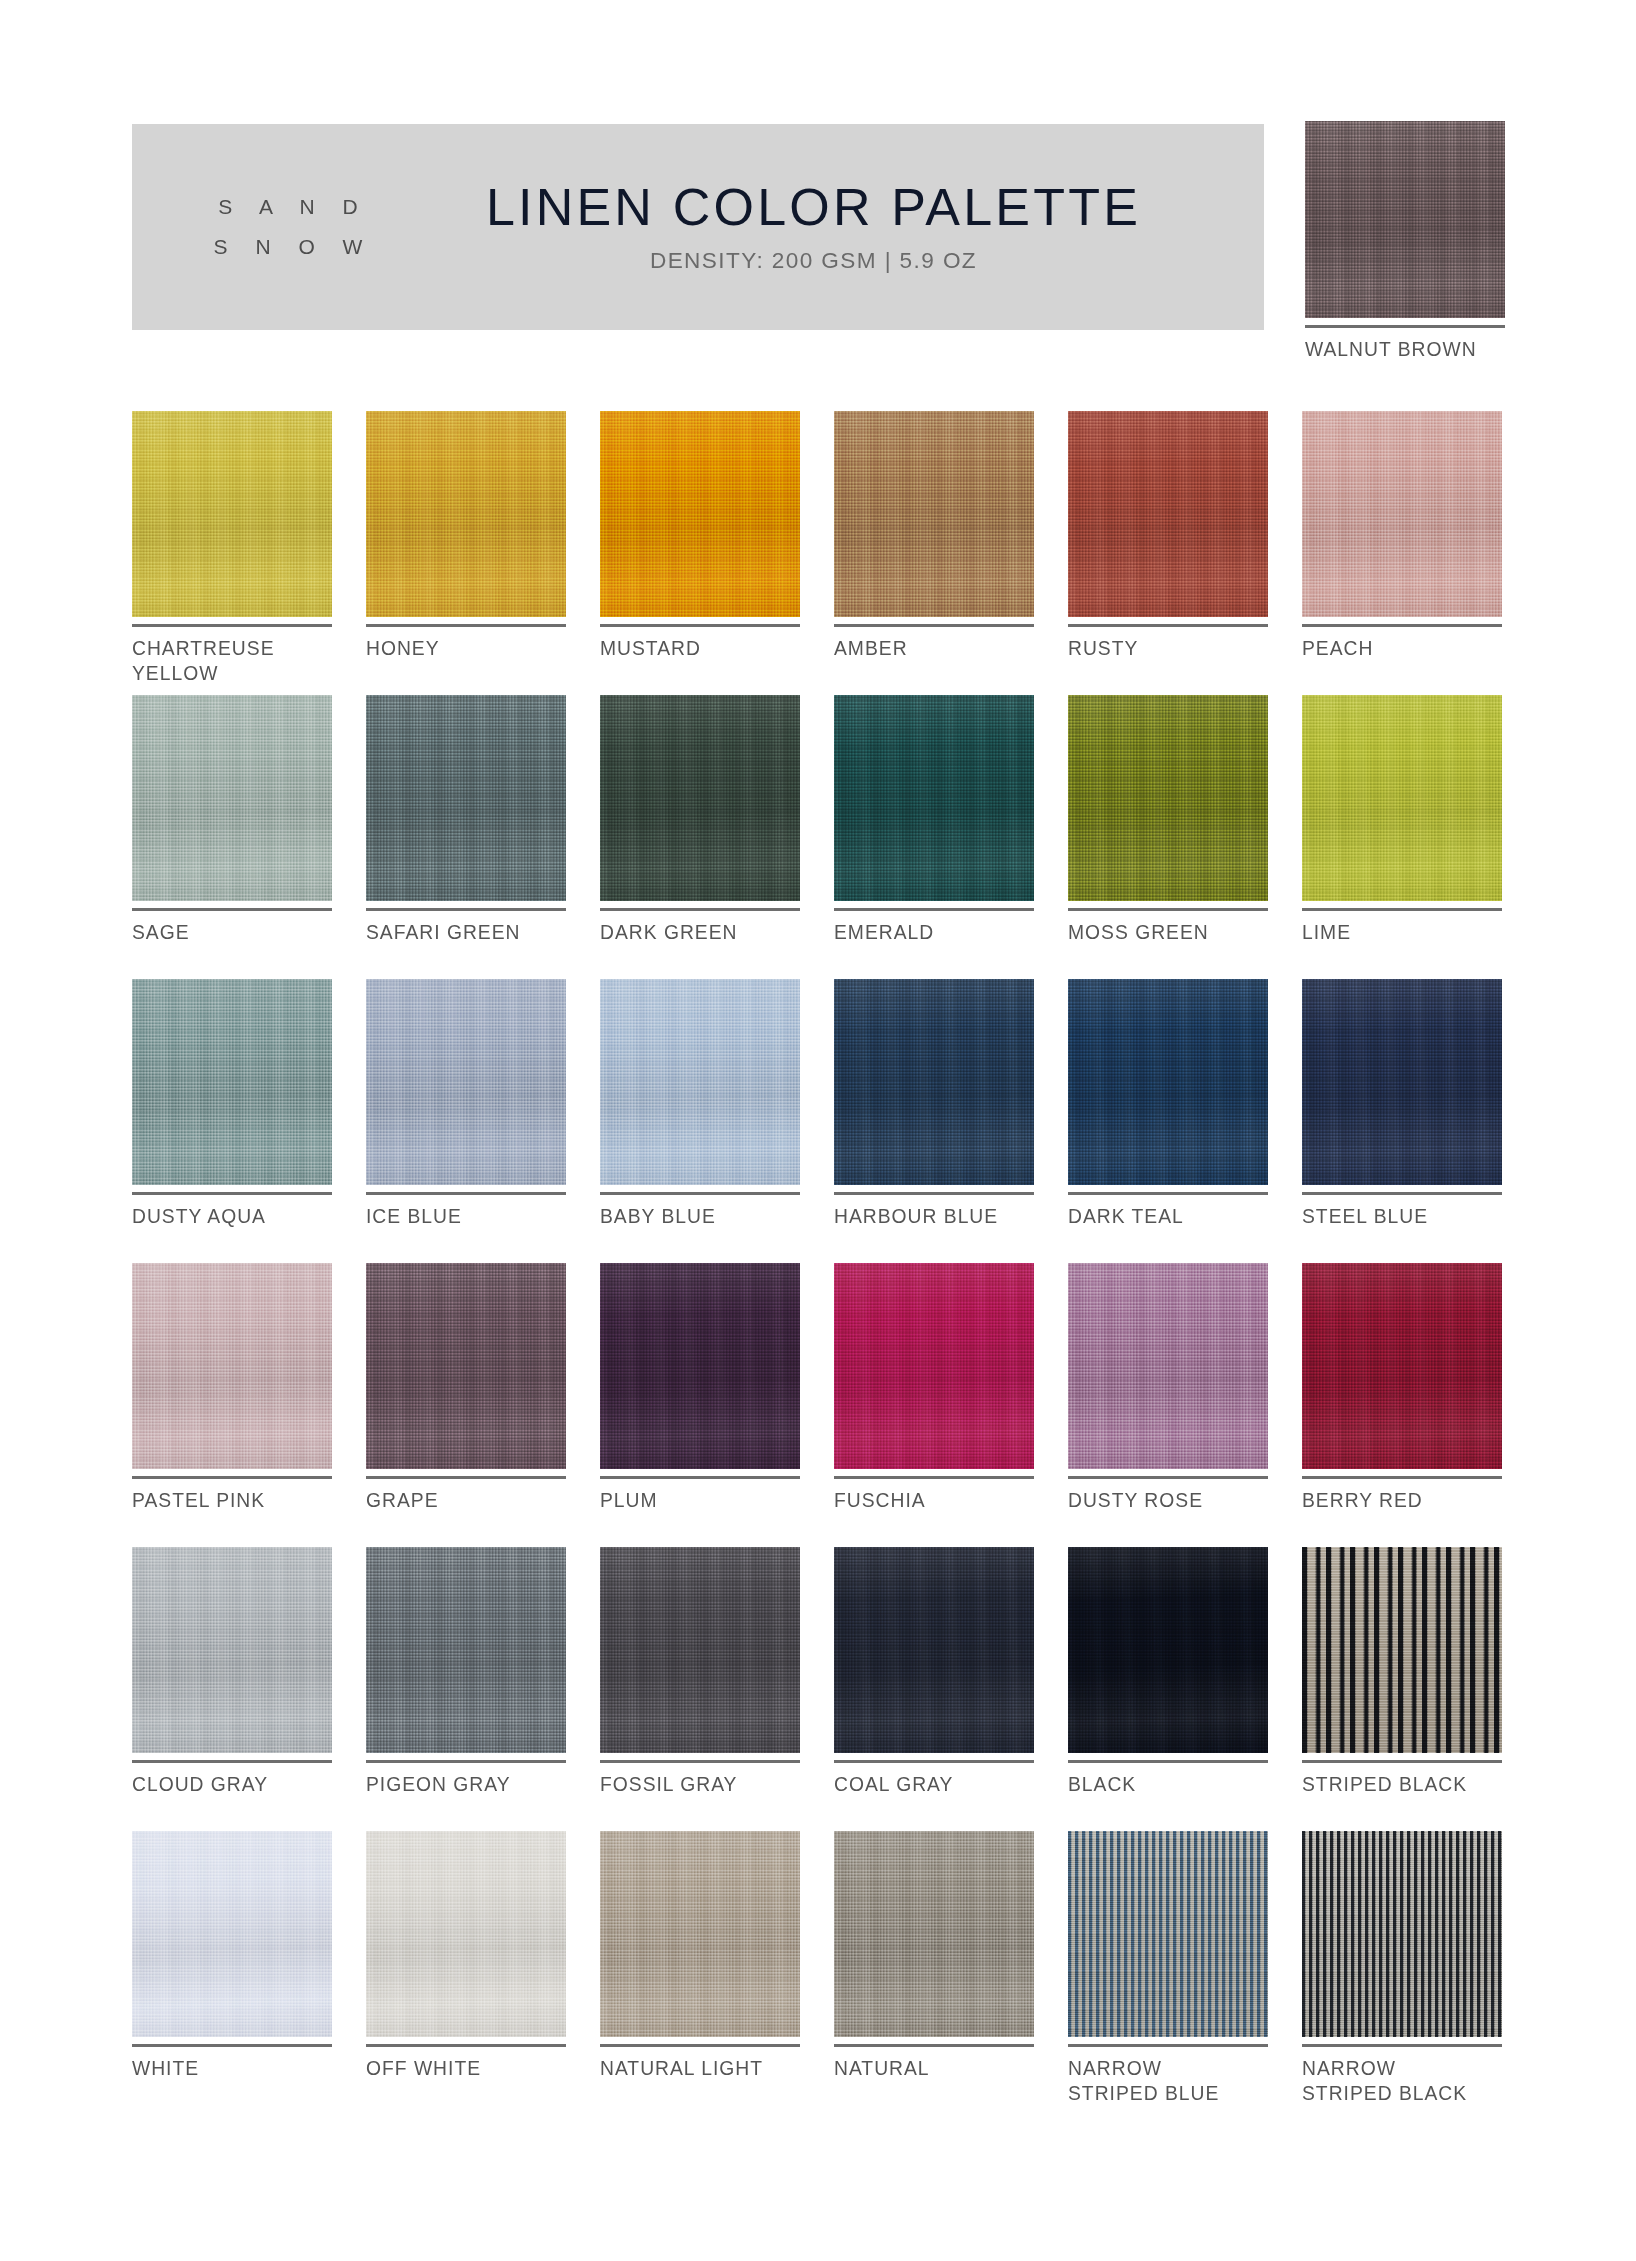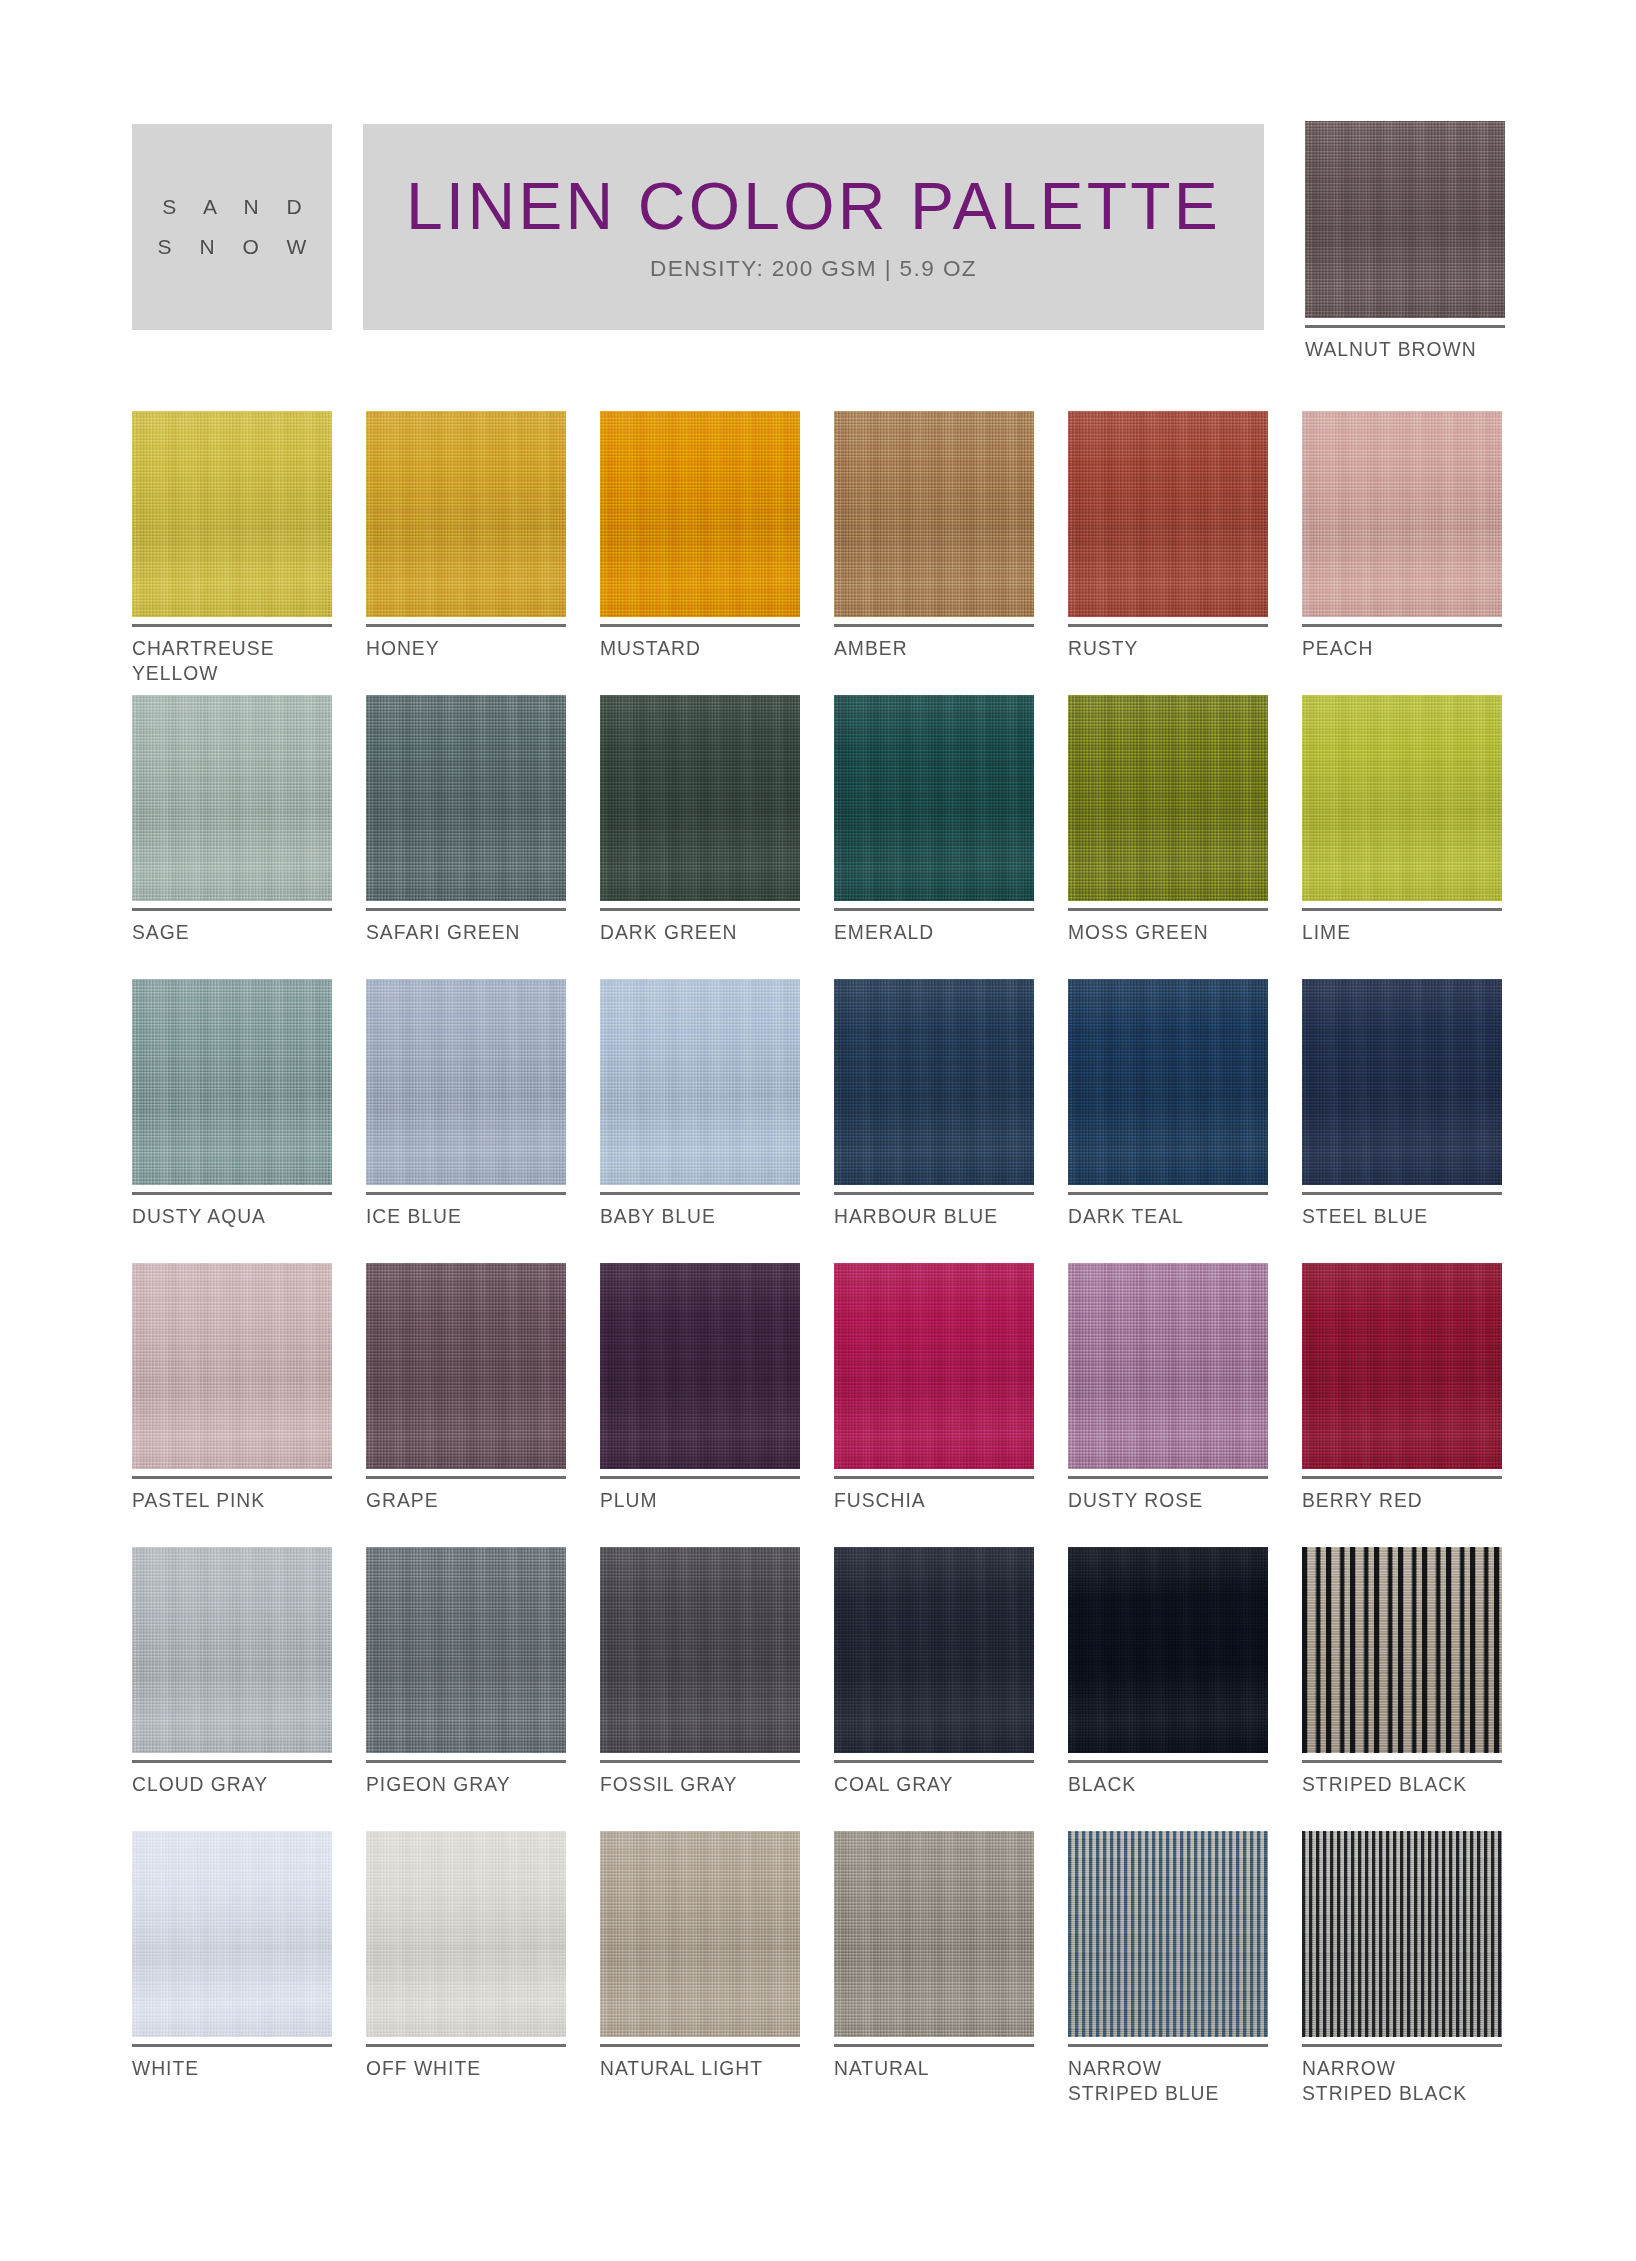--- a/index.html
+++ b/index.html
@@ -30,27 +30,28 @@
     left: 132px;
     top: 124px;
     width: 1376px;
     height: 206px;
   }
 
   .logo-block {
     position: absolute;
     left: 0;
     top: 0;
-    width: 200px;
+    width: 216px;
     height: 206px;
     background: #d4d4d4;
     display: flex;
     flex-direction: column;
     align-items: center;
     justify-content: center;
+    padding-left: 48px;
   }
   .logo-line {
     font-size: 21px;
     letter-spacing: 11px;
     color: #4d4d4d;
     font-weight: 400;
     text-indent: 11px;
     line-height: 1.9;
   }
 
@@ -60,23 +61,23 @@
     top: 0;
     width: 901px;
     height: 206px;
     background: #d4d4d4;
     display: flex;
     flex-direction: column;
     align-items: center;
     justify-content: center;
   }
   .main-title {
-    font-size: 66px;
+    font-size: 52px;
     letter-spacing: 3.2px;
-    color: #701a75;
+    color: #0f172a;
     font-weight: 400;
     line-height: 1.05;
     white-space: nowrap;
   }
   .subtitle {
     margin-top: 14px;
     font-size: 22.6px;
     letter-spacing: 1.4px;
     color: #6a6a6a;
     font-weight: 400;

